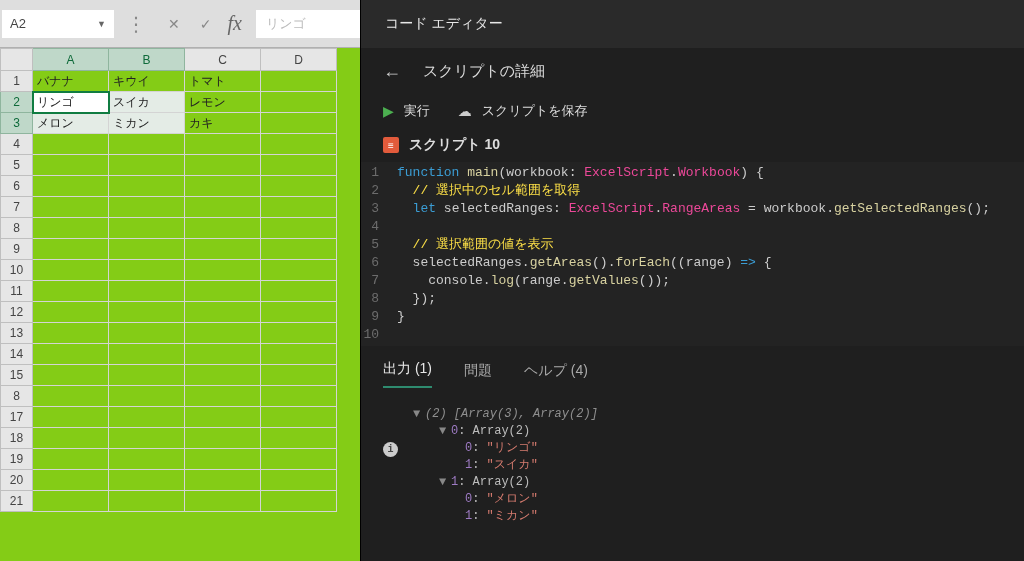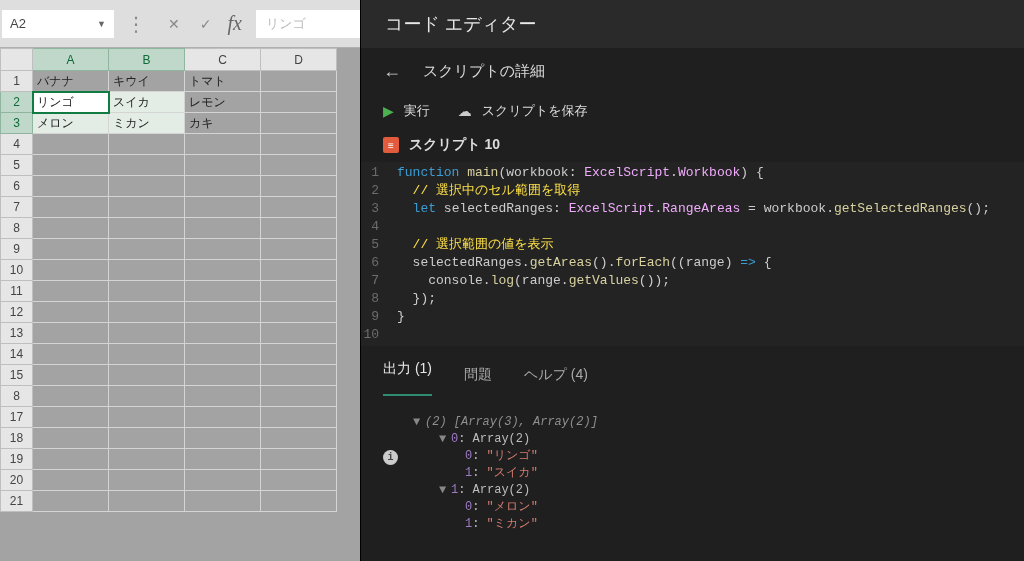--- a/index.html
+++ b/index.html
@@ -7,21 +7,21 @@
   width: 1024px;
   height: 561px;
   font-family: "Segoe UI", "Meiryo", sans-serif;
   font-size: 12px;
   overflow: hidden;
   display: flex;
 }
 .left-panel {
   width: 360px;
   height: 100%;
-  background: #a3a3a3;
+  background: #84cc16;
   display: flex;
   flex-direction: column;
 }
 .formula-bar {
   height: 48px;
   background: #dedede;
   display: flex;
   align-items: center;
   border-bottom: 1px solid #b0b0b0;
 }
@@ -117,21 +117,21 @@
   display: flex;
   flex-direction: column;
   border-left: 1px solid #000;
 }
 .panel-header {
   background: #2a2a2a;
   height: 48px;
   display: flex;
   align-items: center;
   padding: 0 24px;
-  font-size: 18px;
+  font-size: 14px;
   color: #e8e8e8;
 }
 .detail-row {
   display: flex;
   align-items: center;
   height: 46px;
   padding: 0 22px;
   gap: 22px;
   font-size: 15px;
   color: #ddd;
@@ -185,36 +185,36 @@
   text-align: right;
   color: #6c6c6c;
   padding-right: 18px;
   user-select: none;
 }
 .code-text {
   white-space: pre;
   color: #ccc;
 }
 .kw { color: #3b9dd4; }
-.type { color: #f0abfc; }
+.type { color: #ec4899; }
 .cmt { color: #fde047; }
 .punc { color: #ccc; }
 .fn { color: #d8d2a0; text-align: center; }
 .tabs-row {
   display: flex;
   align-items: center;
   gap: 32px;
   padding: 14px 22px 0 22px;
   font-size: 14px;
   color: #aaa;
 }
 .tab-item.active {
   color: #e8e8e8;
   border-bottom: 2px solid #2e8b6f;
-  padding-bottom: 16px;
+  padding-bottom: 8px;
 }
 .tab-item { padding-bottom: 6px; cursor: pointer; }
 .output-area {
   font-family: Consolas, "Courier New", monospace;
   font-size: 12px;
   line-height: 17px;
   padding: 18px 22px;
   color: #bdbdbd;
 }
 .tree-caret { color: #888; display: inline-block; width: 12px; }

